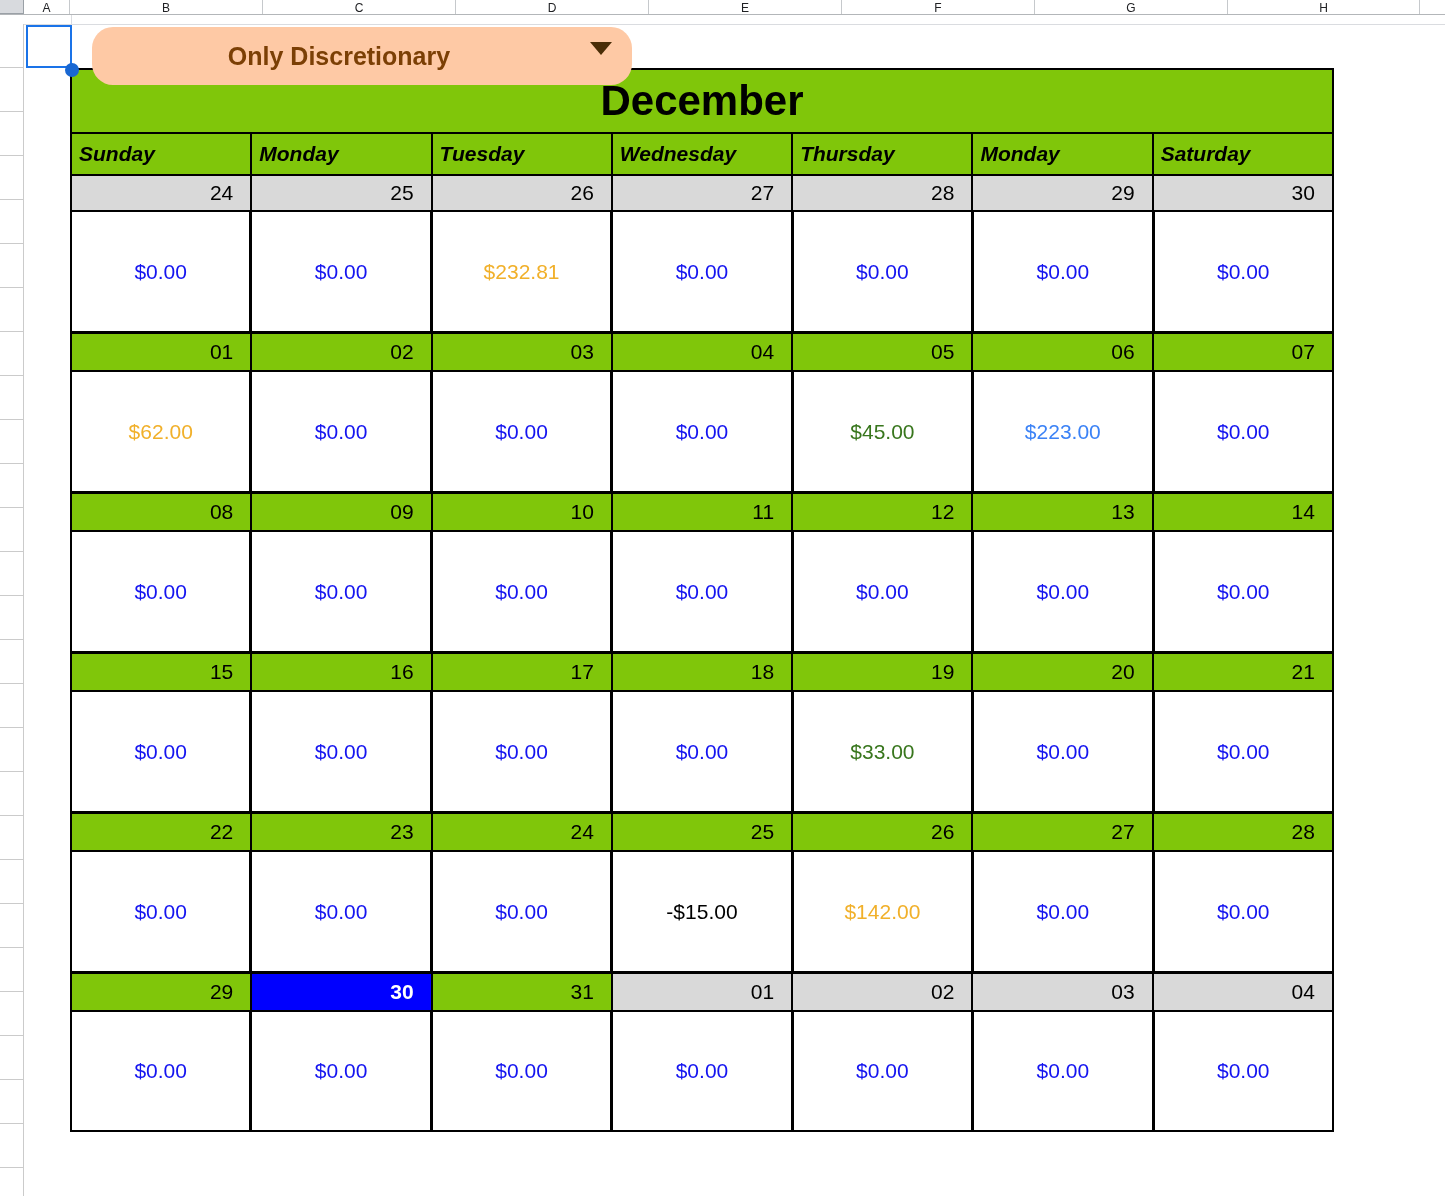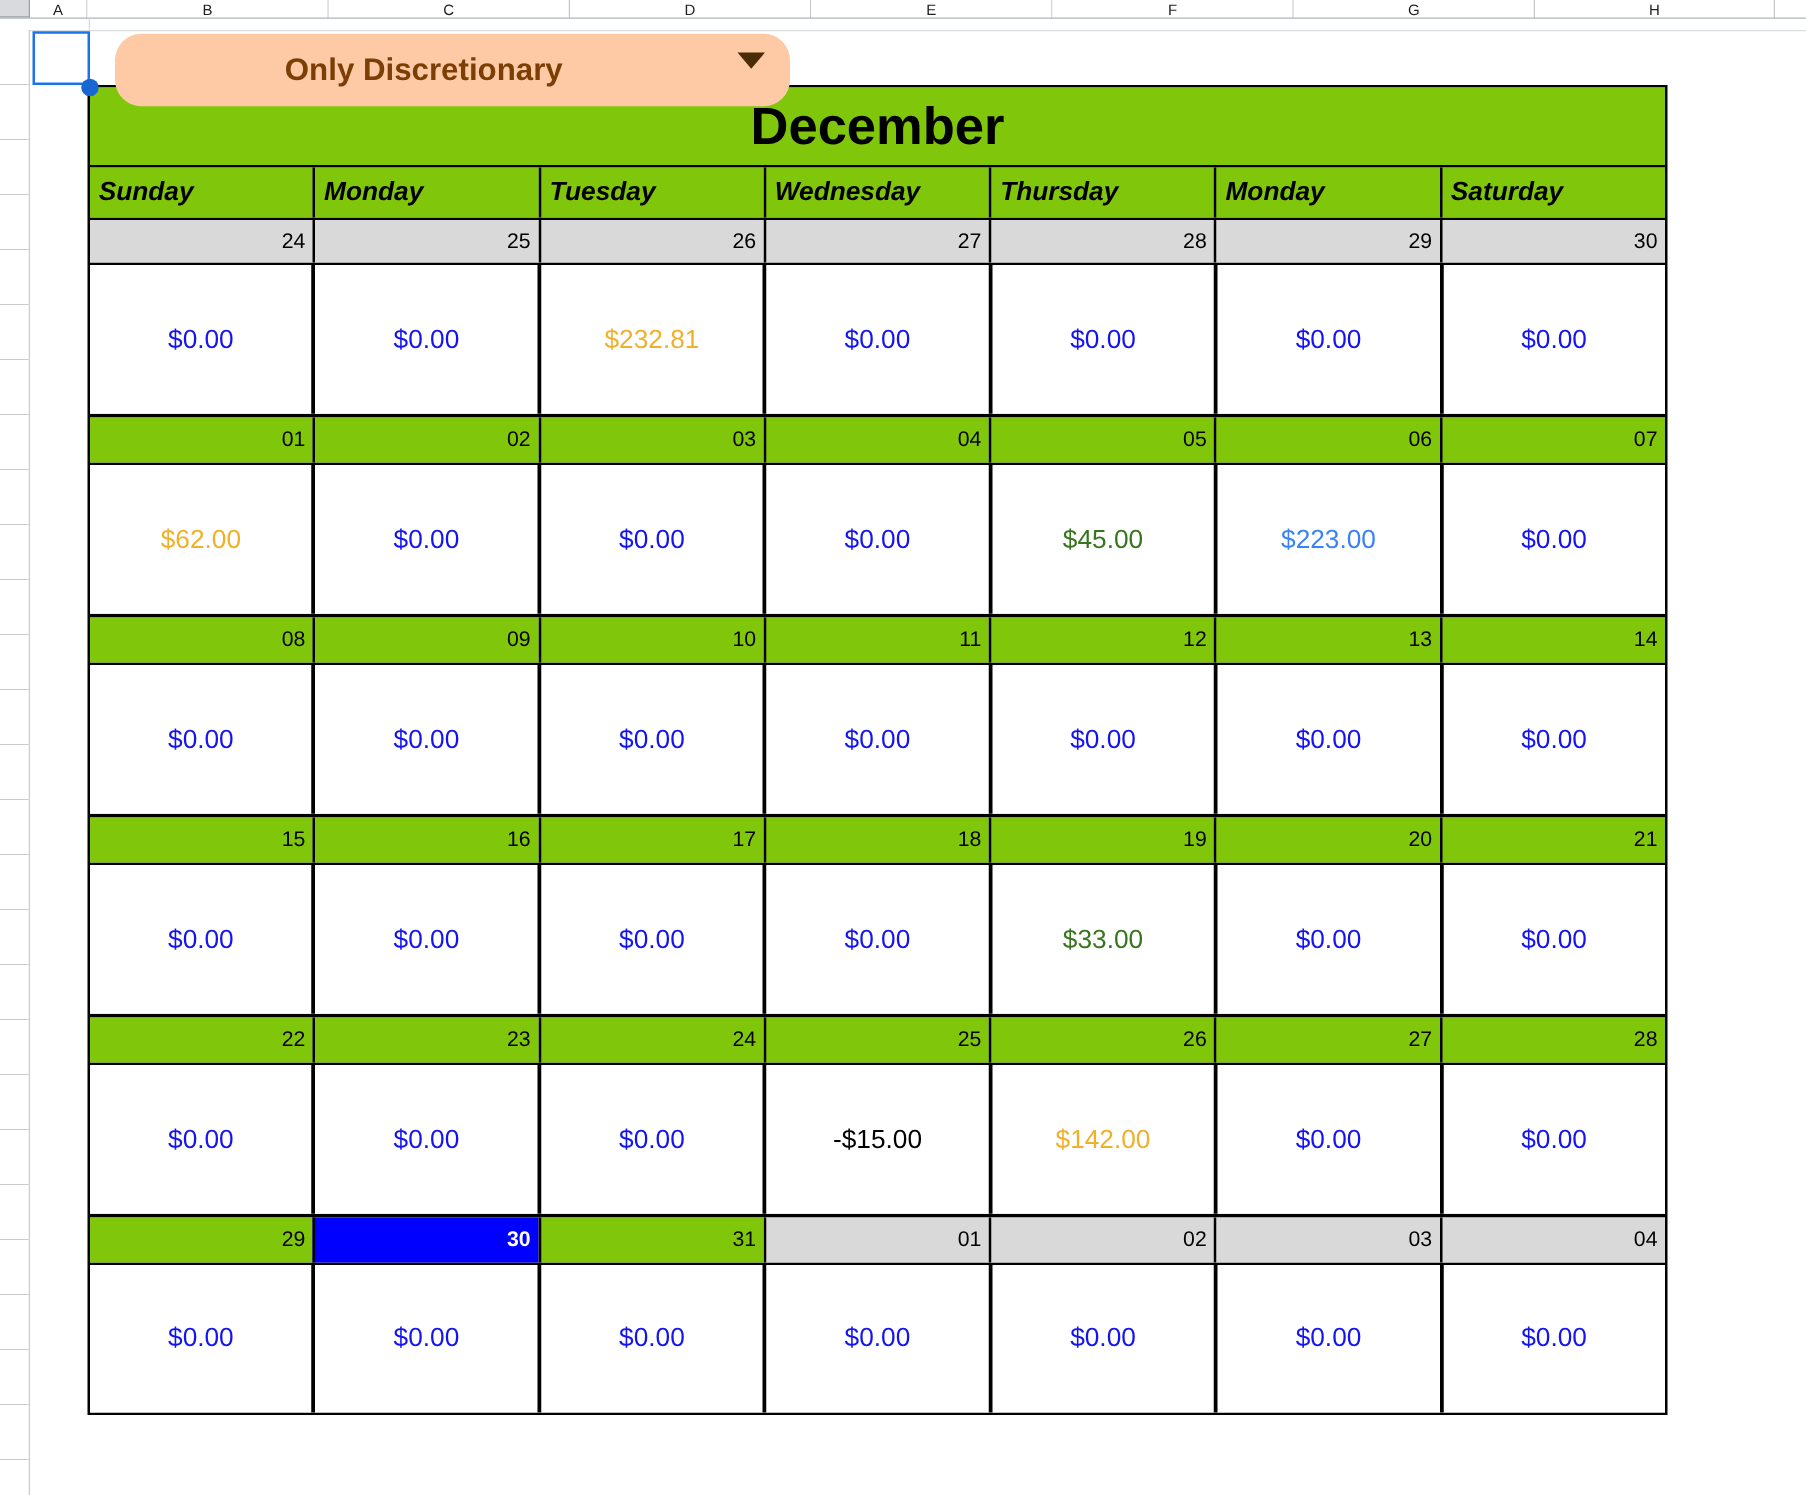--- a/index.html
+++ b/index.html
@@ -36,22 +36,22 @@
   .title-row{height:64px;background:var(--green);border-bottom:2px solid #000;box-sizing:border-box;
     display:flex;align-items:center;justify-content:center;font-size:42px;font-weight:bold;}
   .row{display:flex;box-sizing:border-box;}
   .cell{flex:1 1 0;box-sizing:border-box;min-width:0;}
   .dow-row{height:42px;border-bottom:2px solid #000;font-style:italic;}
   .dow-row .cell{background:var(--green);font-weight:bold;font-size:21px;
     display:flex;align-items:center;padding-left:7px;}
   .dow-row .cell + .cell{border-left:2px solid #000;}
   .date-row{height:38px;border-bottom:2px solid #000;}
   .date-row.first{height:36px;}
-  .date-row .cell{background:var(--green);font-size:17px;
-    display:flex;align-items:center;justify-content:flex-end;padding-right:6px;}
+  .date-row .cell{background:var(--green);font-size:21px;
+    display:flex;align-items:center;justify-content:flex-end;padding-right:17px;}
   .date-row .cell.adjacent{background:var(--gray);}
   .date-row .cell.selected{background:var(--selblue);color:#fff;font-weight:bold;}
   .date-row .cell + .cell{border-left:2px solid #000;}
   .value-row{height:122px;border-bottom:3px solid #000;}
   .value-row.last{height:118px;border-bottom:none;}
   .value-row .cell{background:#fff;font-size:21px;display:flex;align-items:center;justify-content:center;}
   .value-row .cell + .cell{border-left:3px solid #000;}
 </style>
 </head>
 <body>

